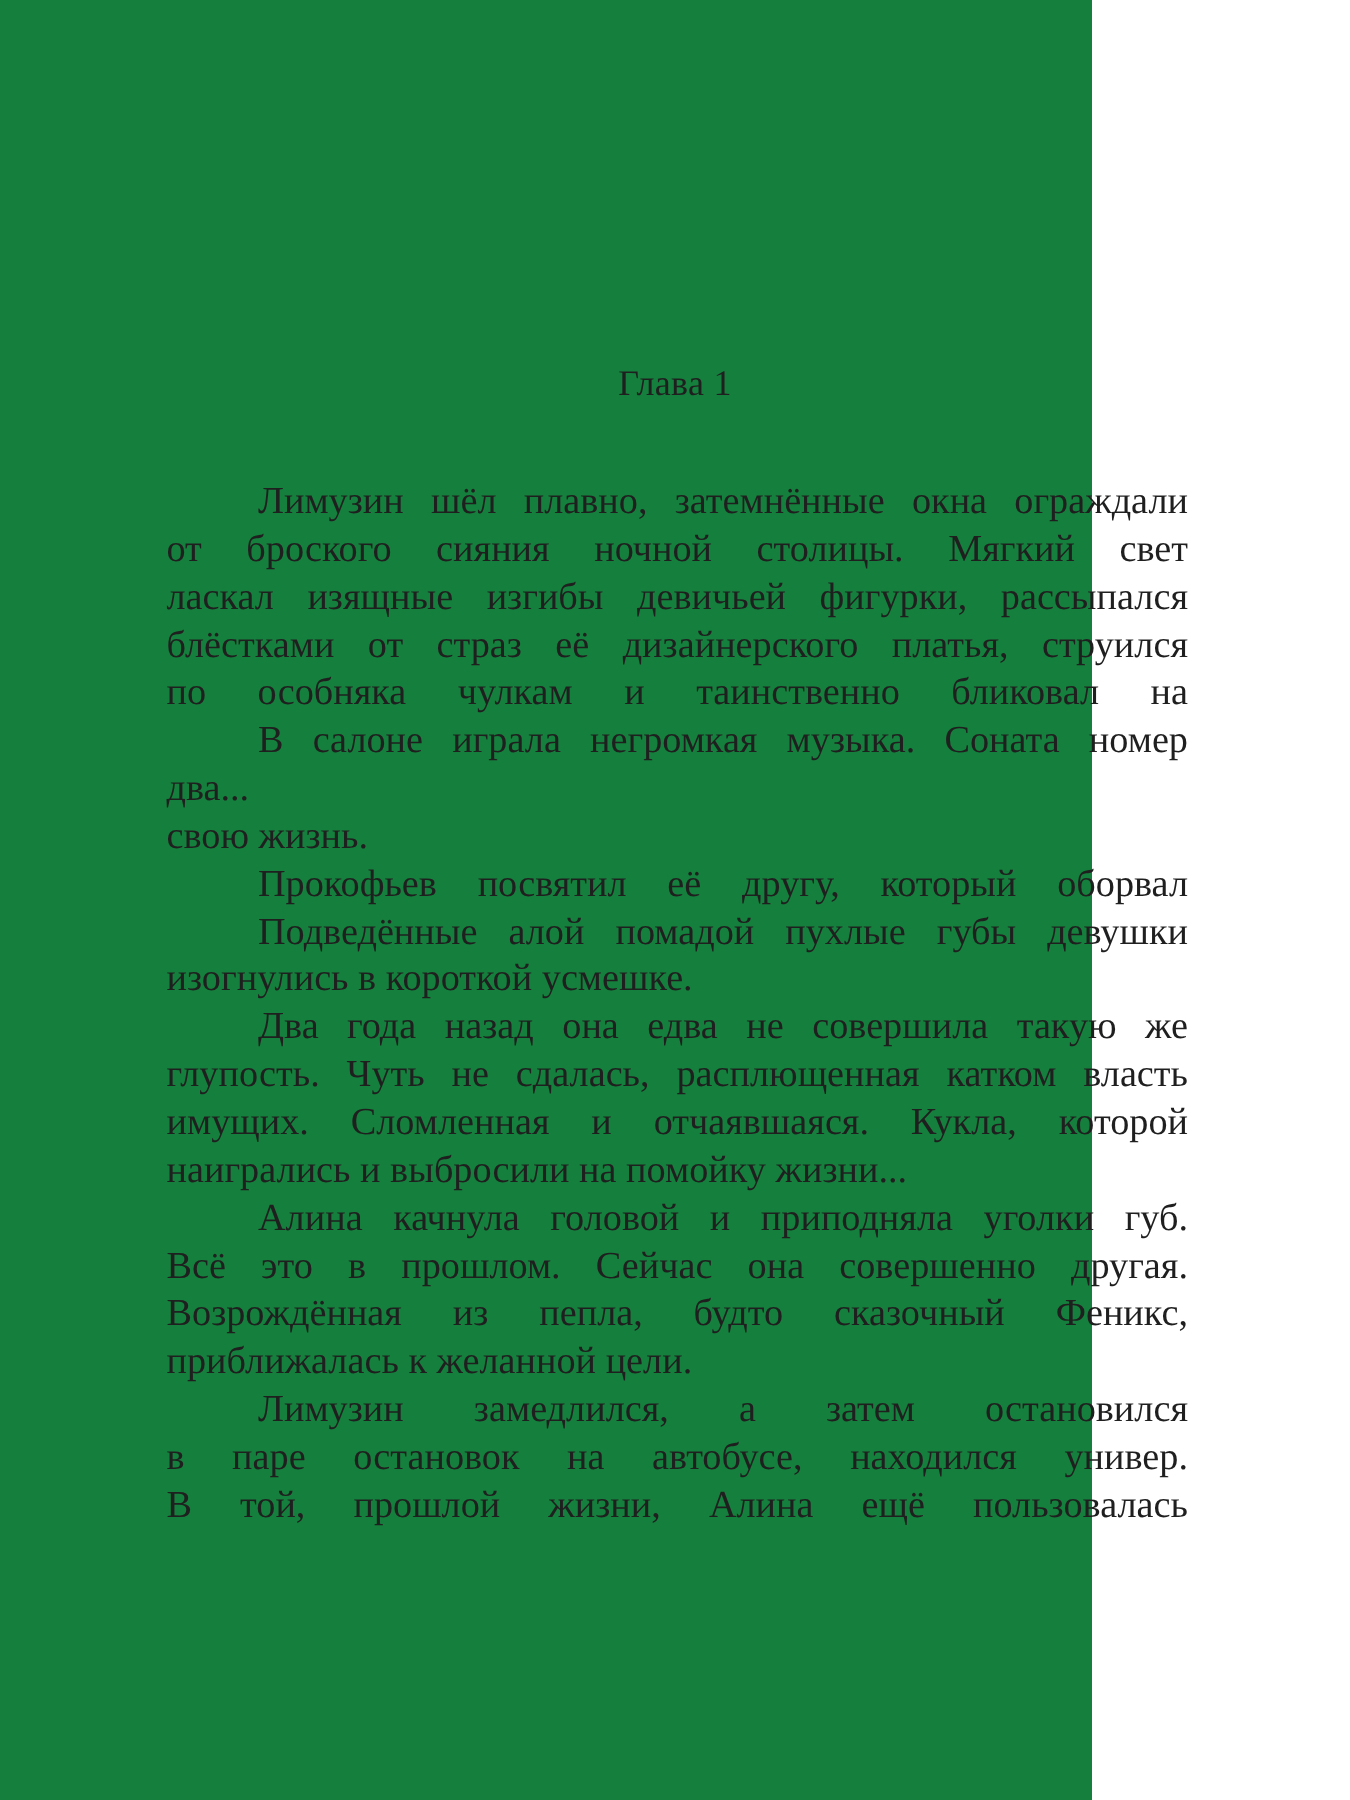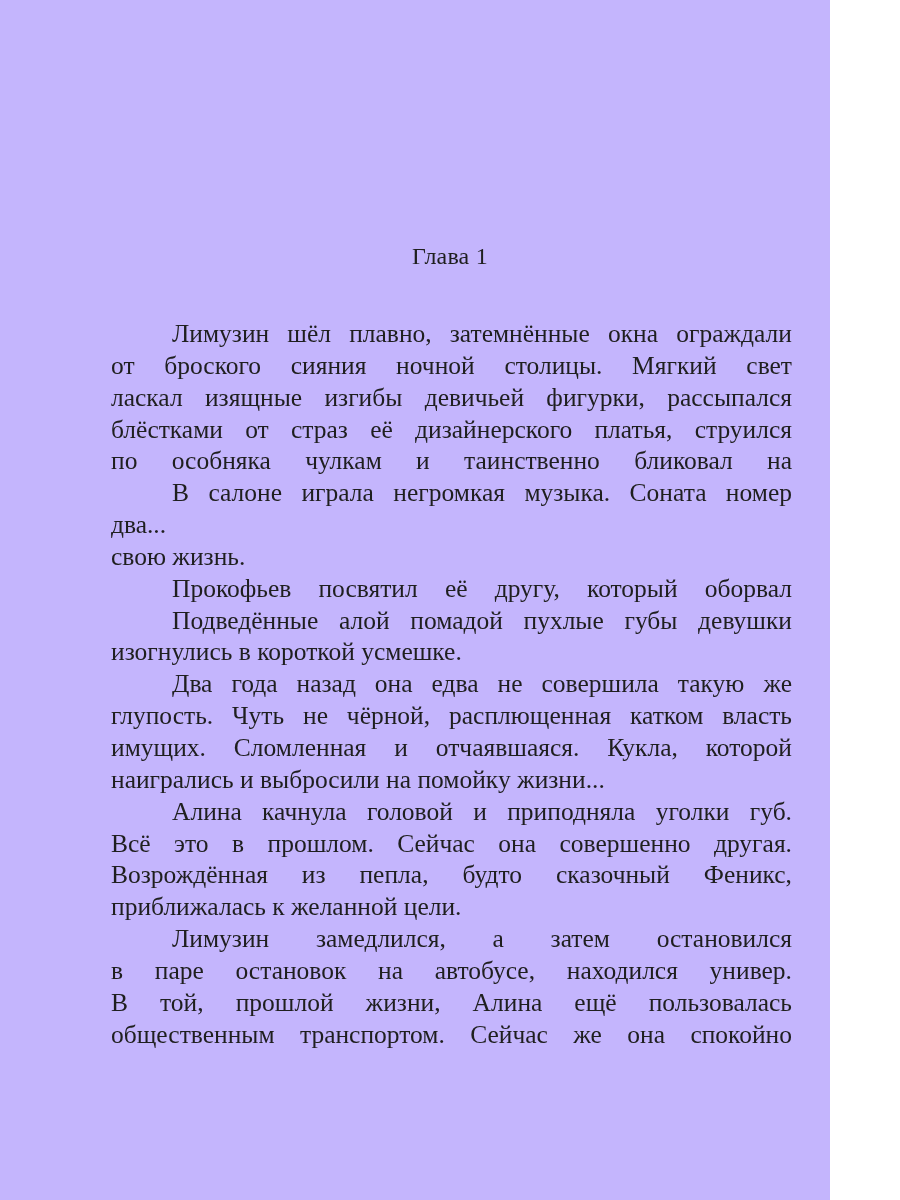--- a/index.html
+++ b/index.html
@@ -11,22 +11,22 @@
       width: 900px;
       height: 1200px;
       position: relative;
       overflow: hidden;
       font-family: "Liberation Serif", "DejaVu Serif", serif;
       color: #1f1f1f;
     }
     .page {
       position: absolute;
       left: 0; top: 0;
-      width: 830px; height: 1200px;
-      background: #c4b5fd;
+      width: 728px; height: 1200px;
+      background: #15803d;
     }
     .chapter-title {
       position: absolute;
       top: 240px;
       left: 0;
       width: 900px;
       text-align: center;
       font-size: 24px;
       letter-spacing: 0.2px;
       line-height: 32px;
@@ -66,25 +66,24 @@
     <span class="line">ласкал изящные изгибы девичьей фигурки, рассыпался</span>
     <span class="line">блёстками от страз её дизайнерского платья, струился</span>
     <span class="line">по особняка чулкам и таинственно бликовал на</span>
     <span class="line indent">В салоне играла негромкая музыка. Соната номер</span>
     <span class="line last">два...</span>
     <span class="line last">свою жизнь.</span>
     <span class="line indent">Прокофьев посвятил её другу, который оборвал</span>
     <span class="line indent">Подведённые алой помадой пухлые губы девушки</span>
     <span class="line last">изогнулись в короткой усмешке.</span>
     <span class="line indent">Два года назад она едва не совершила такую же</span>
-    <span class="line">глупость. Чуть не чёрной, расплющенная катком власть</span>
+    <span class="line">глупость. Чуть не сдалась, расплющенная катком власть</span>
     <span class="line">имущих. Сломленная и отчаявшаяся. Кукла, которой</span>
     <span class="line last">наигрались и выбросили на помойку жизни...</span>
     <span class="line indent">Алина качнула головой и приподняла уголки губ.</span>
     <span class="line">Всё это в прошлом. Сейчас она совершенно другая.</span>
     <span class="line">Возрождённая из пепла, будто сказочный Феникс,</span>
     <span class="line last">приближалась к желанной цели.</span>
     <span class="line indent">Лимузин замедлился, а затем остановился</span>
     <span class="line">в паре остановок на автобусе, находился универ.</span>
     <span class="line">В той, прошлой жизни, Алина ещё пользовалась</span>
-    <span class="line">общественным транспортом. Сейчас же она спокойно</span>
   </div>
 </div>
 
 </body></html>

